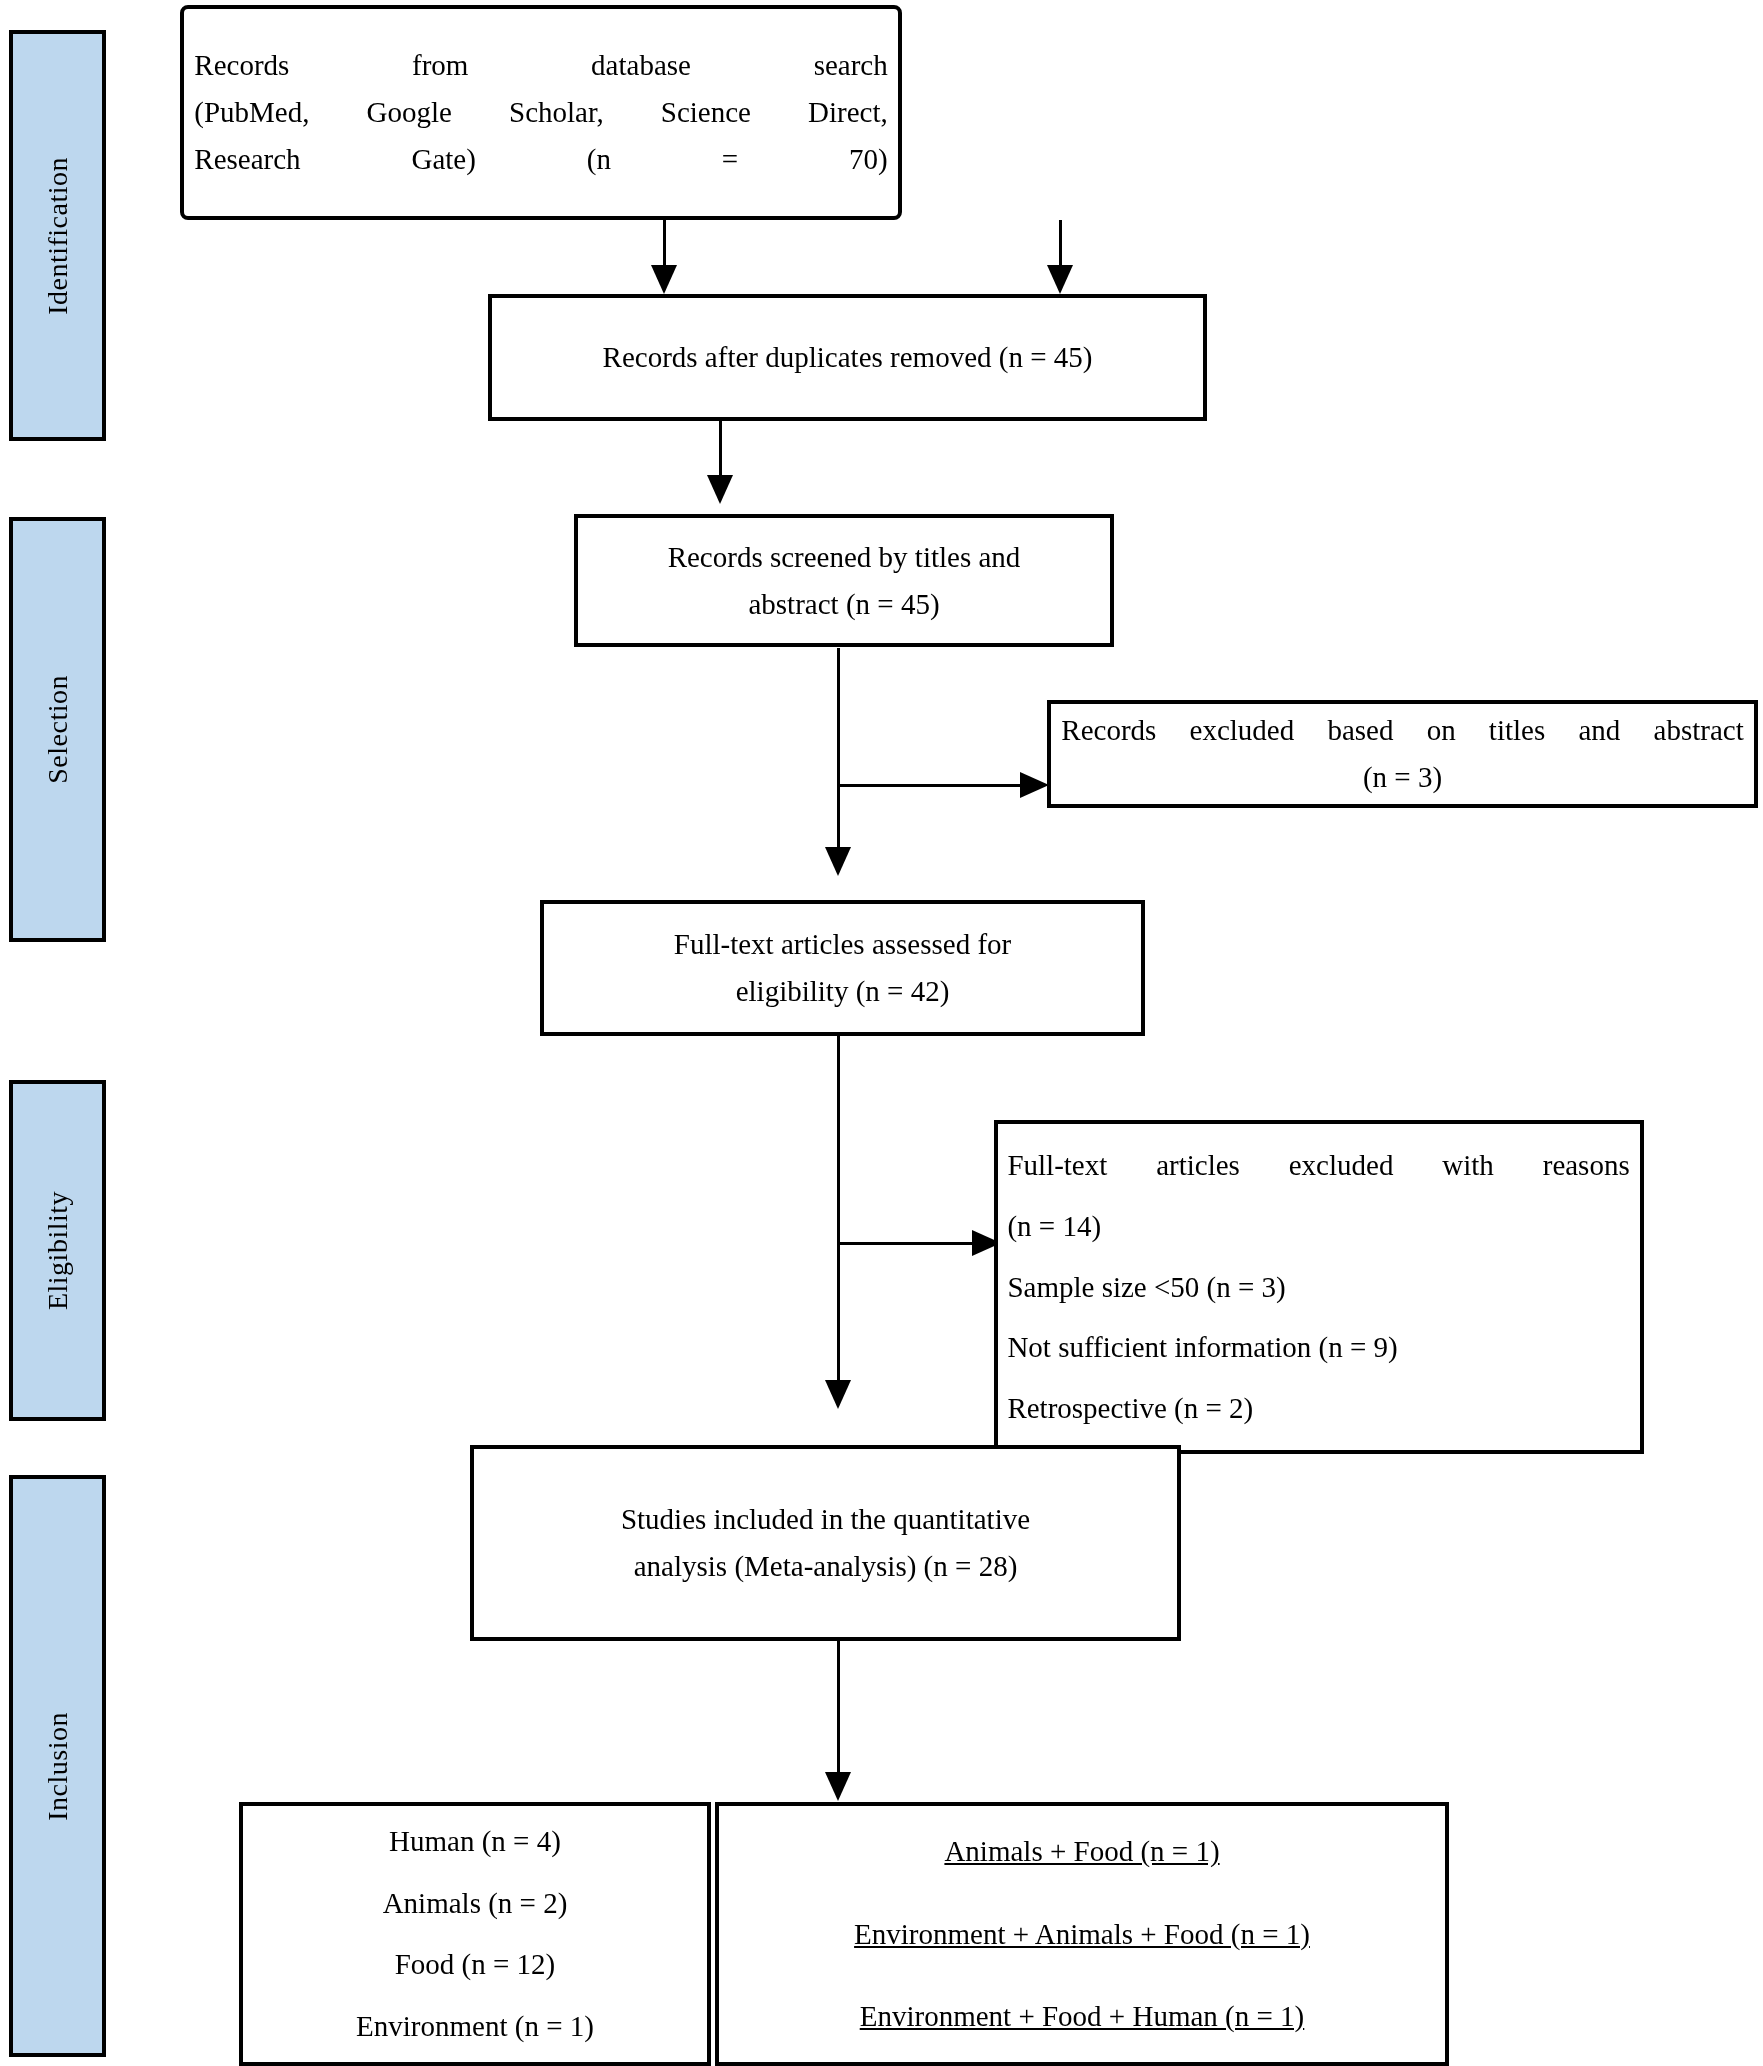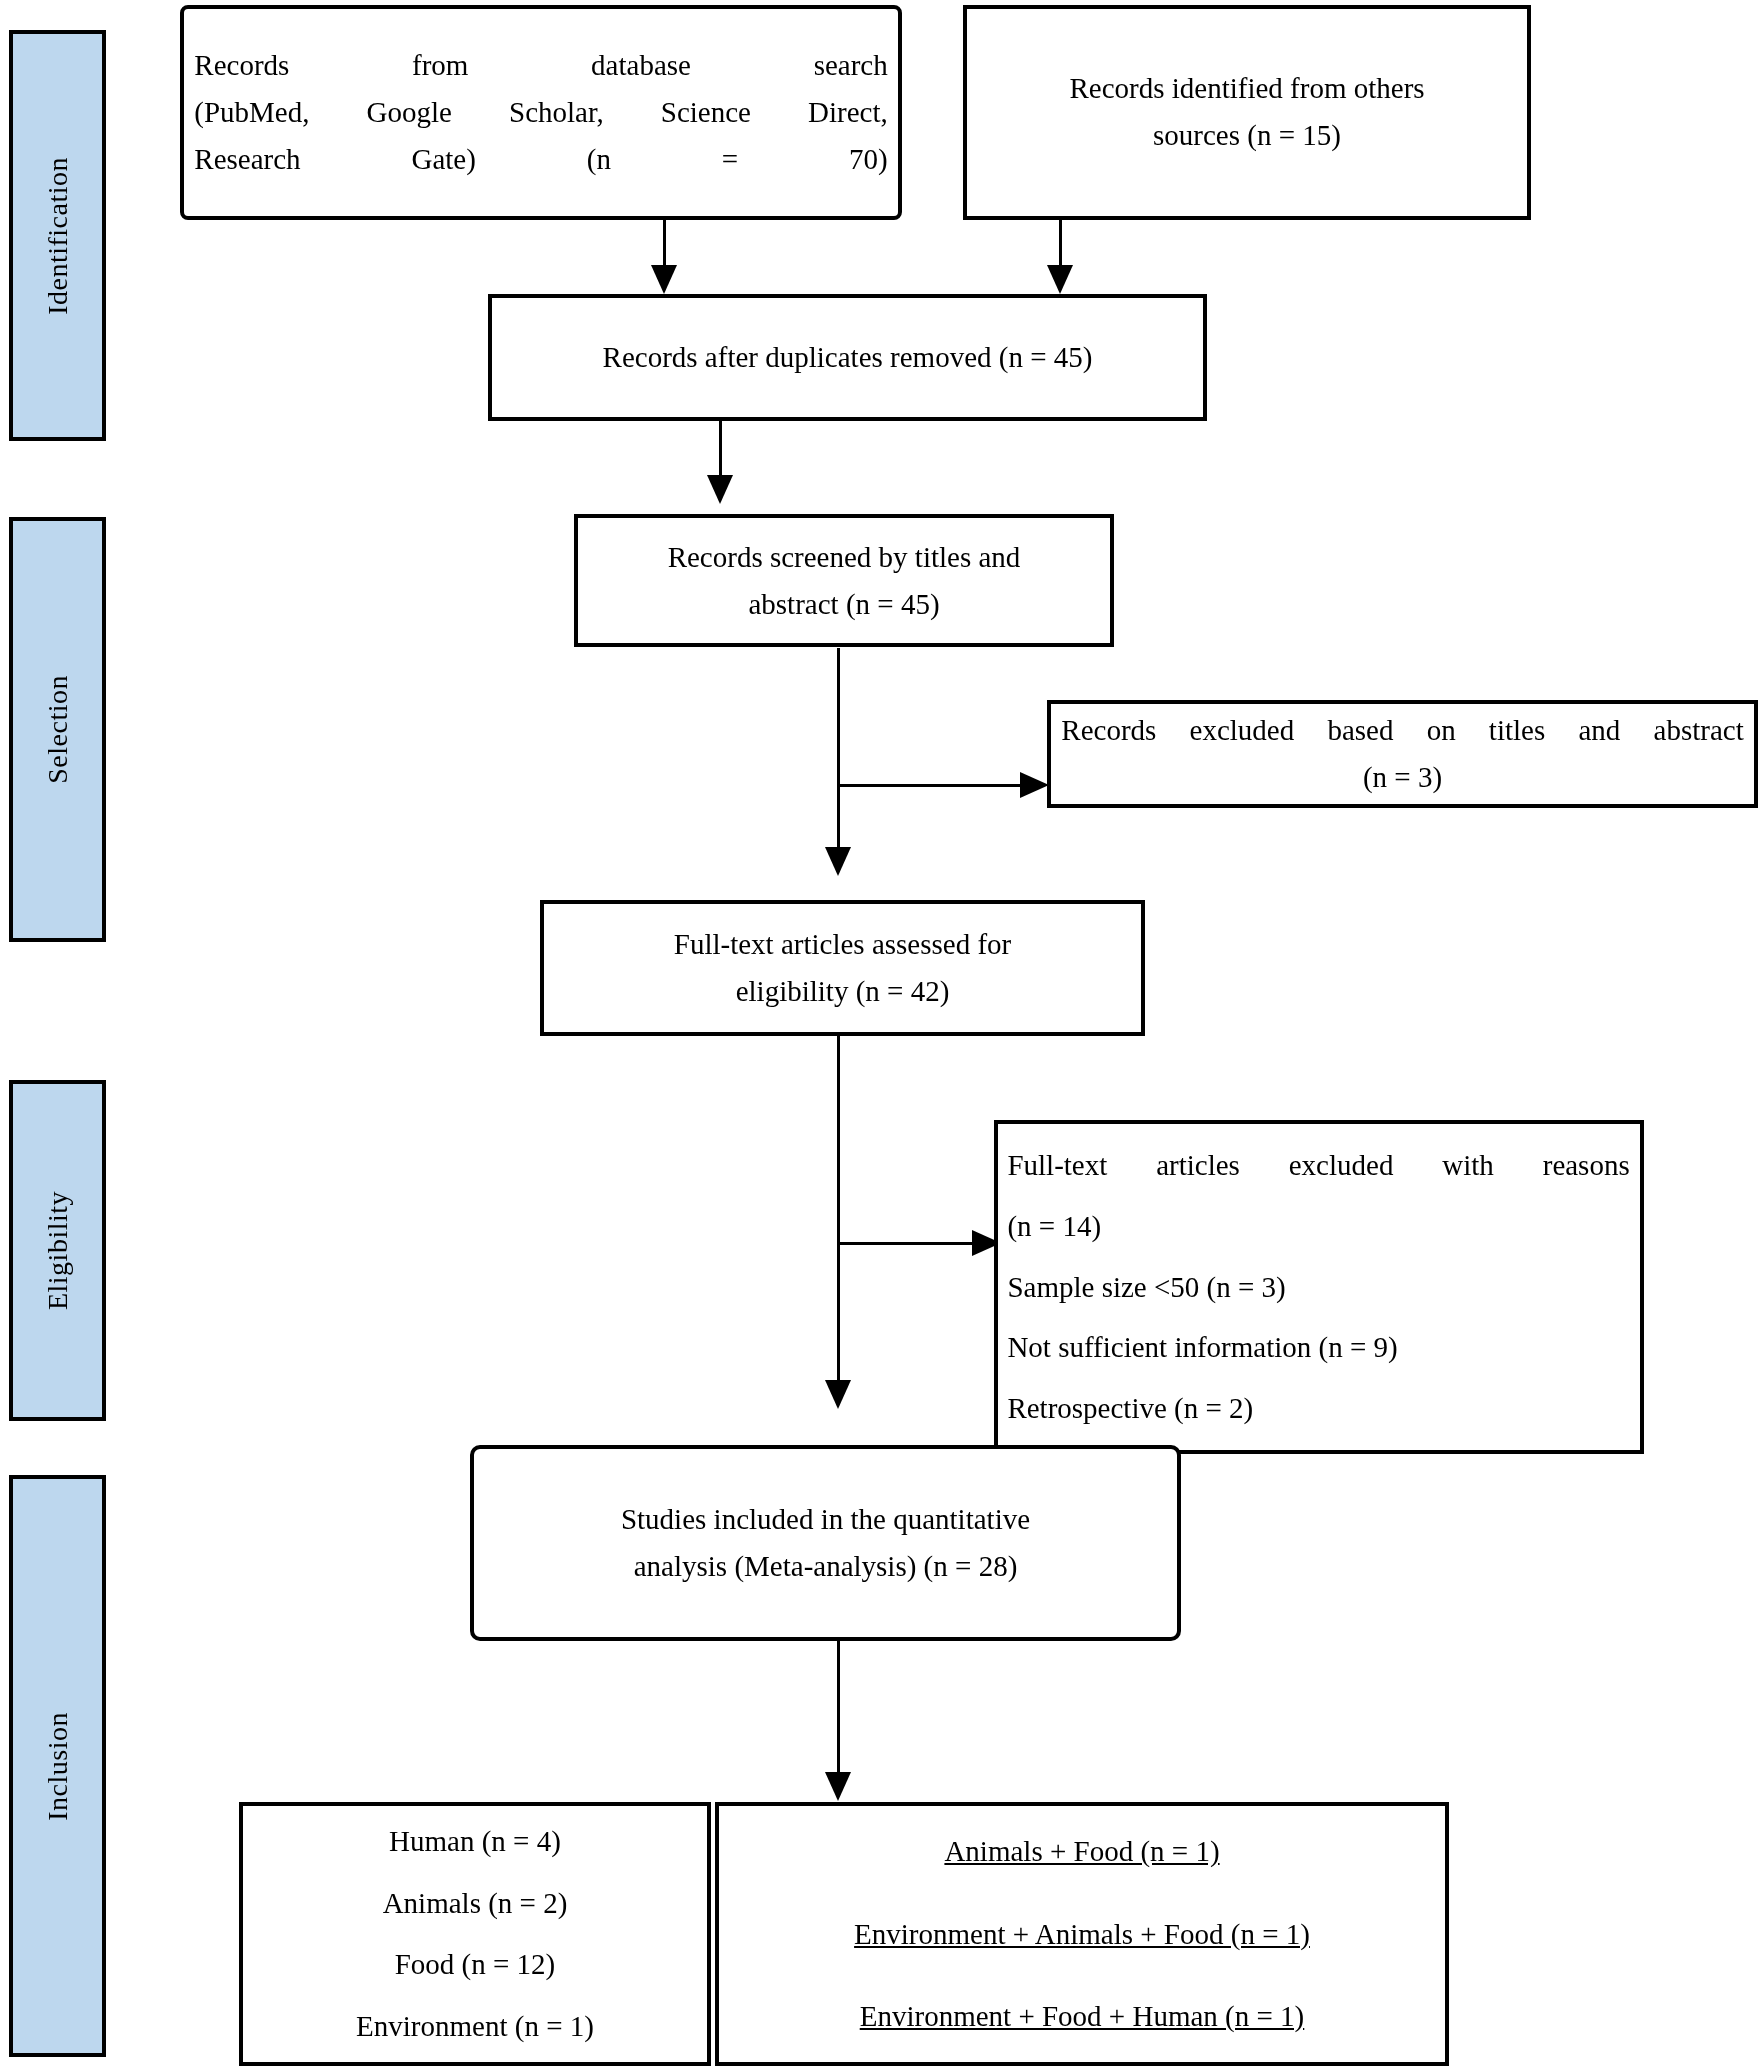--- a/index.html
+++ b/index.html
@@ -117,24 +117,20 @@
   <div class="stage" style="left:9.4px; top:1475px; width:97px; height:582px;">
     <span class="stage-label">Inclusion</span>
   </div>
 
   <div class="box justify" style="left:180px; top:4.7px; width:722px; height:215px;border-radius:8px;">
     <div class="line">Records from database search</div>
     <div class="line">(PubMed, Google Scholar, Science Direct,</div>
     <div class="line">Research Gate) (n = 70)</div>
   </div>
 
-  <div class="box" style="left:963px; top:4.7px; width:568px; height:215px;">
-    <div class="line">Records identified from others</div>
-    <div class="line">sources (n = 15)</div>
-  </div>
 
   <div class="vline" style="left:663px; top:220px; height:47px;"></div>
   <div class="arrow-down" style="left:651px; top:75px; top:265px;"></div>
 
   <div class="vline" style="left:1059px; top:220px; height:47px;"></div>
   <div class="arrow-down" style="left:1047px; top:265px;"></div>
 
   <div class="box" style="left:488px; top:294px; width:719px; height:127px;">
     <div class="line">Records after duplicates removed (n = 45)</div>
   </div>
@@ -170,21 +166,21 @@
   <div class="arrow-right" style="left:972px; top:1230px;"></div>
 
   <div class="box left-align" style="left:994px; top:1087px; width:650px; height:334px; justify-content:space-evenly;margin-top:33px;">
     <div class="line" style="width:100%; text-align:justify; text-align-last:justify;">Full-text articles excluded with reasons</div>
     <div class="line">(n = 14)</div>
     <div class="line">Sample size &lt;50 (n = 3)</div>
     <div class="line">Not sufficient information (n = 9)</div>
     <div class="line">Retrospective (n = 2)</div>
   </div>
 
-  <div class="box" style="left:470px; top:1445px; width:711px; height:196px;border-radius:10px;">
+  <div class="box" style="left:470px; top:1445px; width:711px; height:196px;">
     <div class="line">Studies included in the quantitative</div>
     <div class="line">analysis (Meta-analysis) (n = 28)</div>
   </div>
 
   <div class="vline" style="left:837px; top:1641px; height:133px;"></div>
   <div class="arrow-down" style="left:825px; top:1772px;"></div>
 
   <div class="box" style="left:239px; top:1802px; width:472px; height:264px; justify-content:space-around;">
     <div class="line">Human (n = 4)</div>
     <div class="line">Animals (n = 2)</div>

